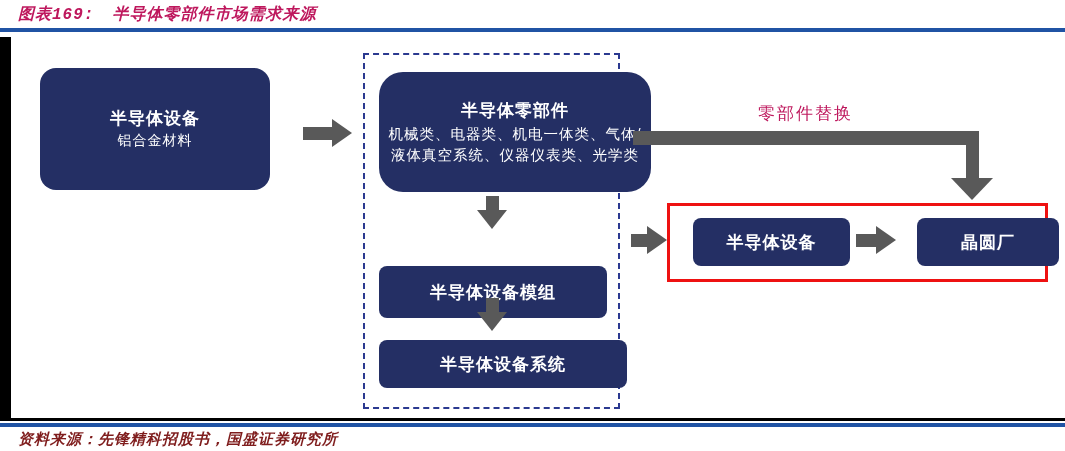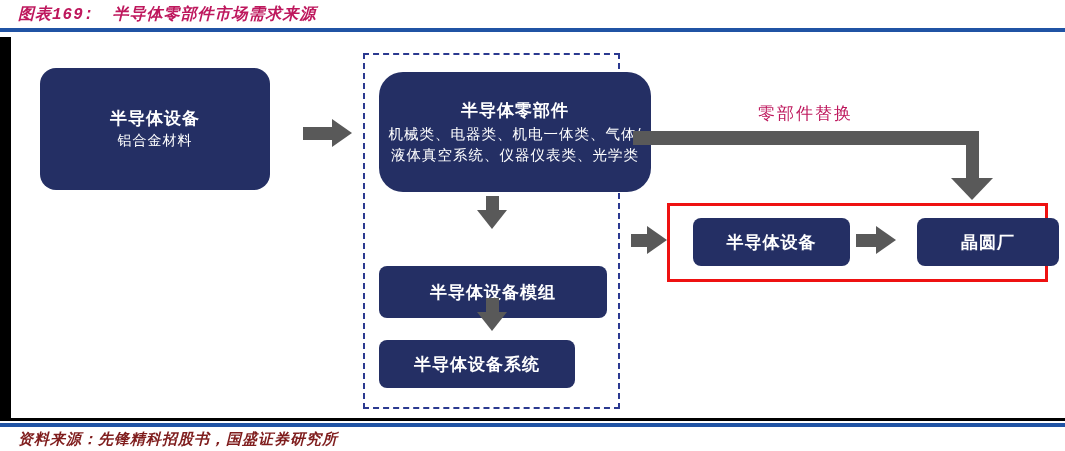--- a/index.html
+++ b/index.html
@@ -26,21 +26,21 @@
     display:flex;flex-direction:column;align-items:center;justify-content:center;
     text-align:center;box-sizing:border-box;
   }
   .nbox .b-title{font-size:17px;font-weight:bold;letter-spacing:1px;}
   .nbox .b-line{font-size:14px;line-height:1.45;letter-spacing:1px;}
   .nbox .b-desc{font-size:14.5px;line-height:1.4;letter-spacing:1px;padding:0 8px;margin-top:2px;}
 
   .upstream{left:40px;top:68px;width:230px;height:122px;border-radius:16px;}
   .parts{left:379px;top:72px;width:272px;height:120px;border-radius:24px;}
   .module{left:379px;top:238px;width:228px;height:52px;border-radius:8px;margin-top:28px;}
-  .system{left:379px;top:340px;width:196px;height:48px;border-radius:8px;}
+  .system{left:379px;top:340px;width:248px;height:48px;border-radius:8px;}
   .equipment{left:681px;top:218px;width:157px;height:48px;border-radius:8px;margin-left:12px;}
   .fab{left:917px;top:218px;width:142px;height:48px;border-radius:8px;}
 
   .dashed-frame{
     position:absolute;left:363px;top:53px;width:257px;height:356px;
     border:2px dashed #2B3990;box-sizing:border-box;background:transparent;
   }
   .red-frame{
     position:absolute;left:667px;top:203px;width:381px;height:79px;
     border:3px solid #EE1111;box-sizing:border-box;background:transparent;

